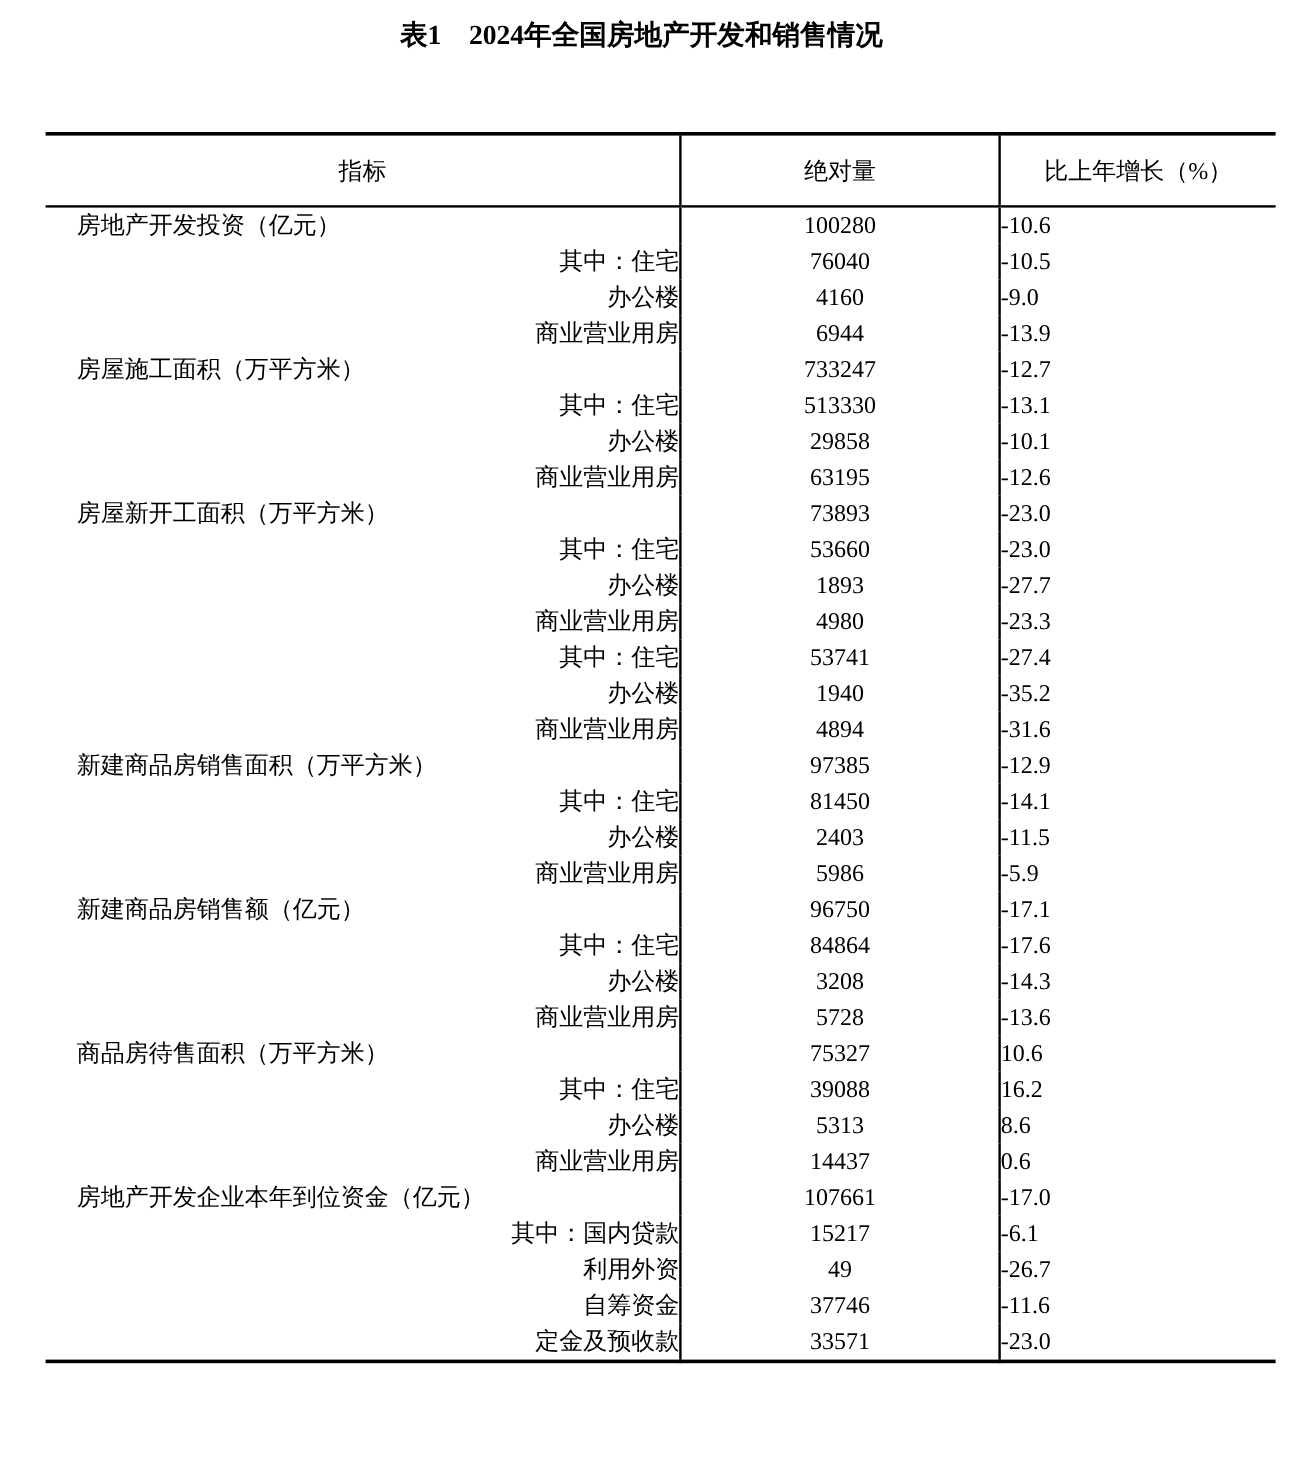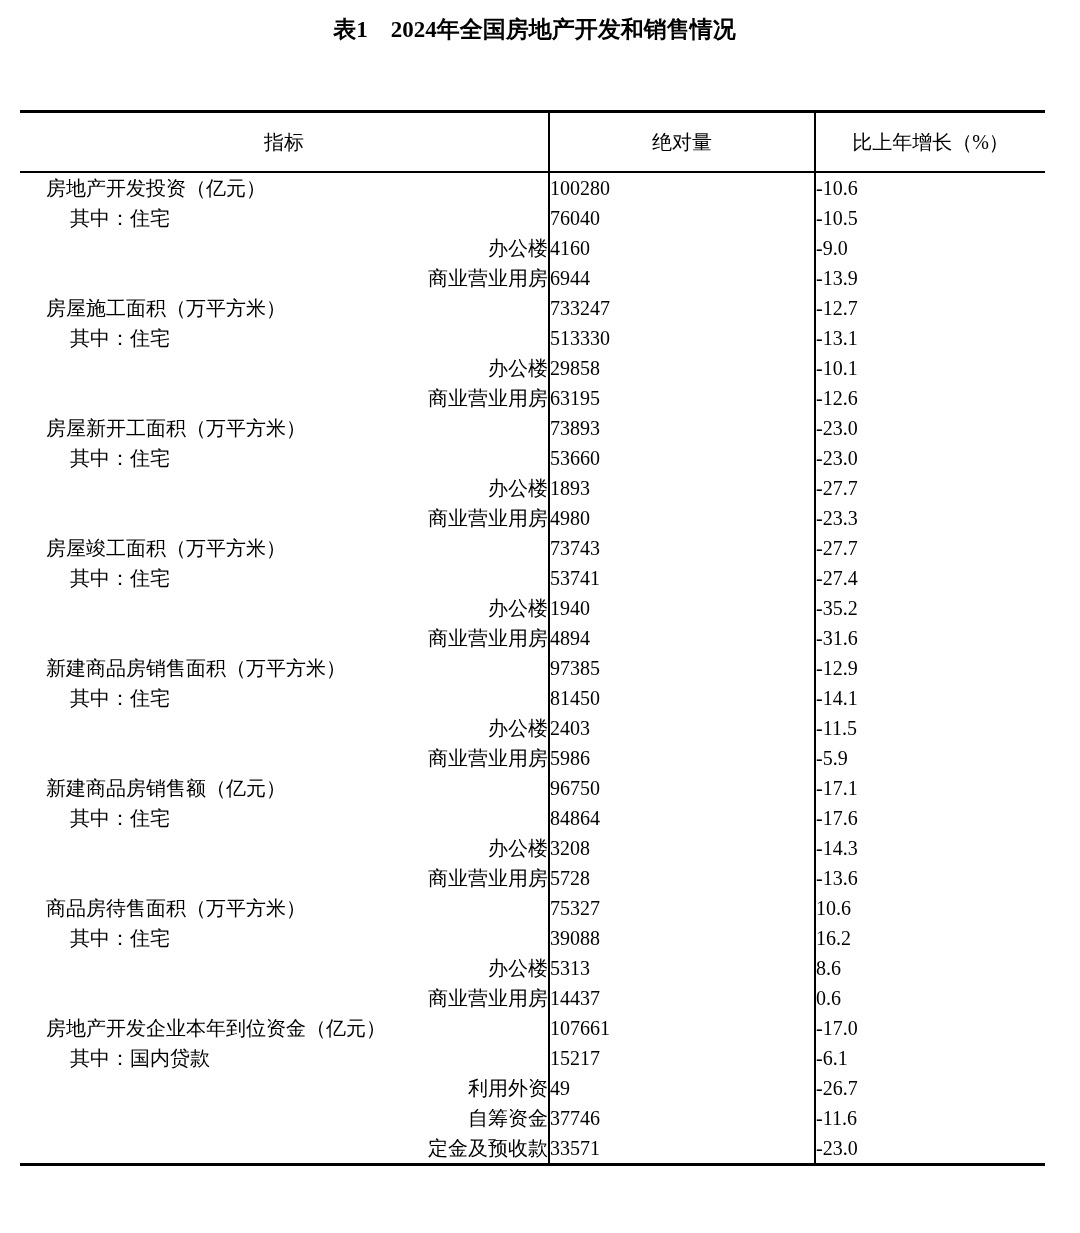--- a/index.html
+++ b/index.html
@@ -21,21 +21,21 @@
     left: 22px;
     width: 1025px;
     text-align: center;
     font-size: 23px;
     font-weight: bold;
     white-space: nowrap;
   }
   table.stat-table {
     position: absolute;
     top: 110px;
-    left: 20px;
+    left: 38px;
     width: 1025px;
     border-collapse: collapse;
     table-layout: fixed;
     border-top: 3px solid #000000;
     border-bottom: 3px solid #000000;
   }
   .stat-table col.c1 { width: 529px; }
   .stat-table col.c2 { width: 266px; }
   .stat-table col.c3 { width: 230px; }
   .stat-table thead th {
@@ -54,23 +54,23 @@
   .stat-table tbody td {
     height: 30px;
     line-height: 30px;
     font-size: 20px;
     padding: 0;
     white-space: nowrap;
     overflow: hidden;
     vertical-align: middle;
   }
   td.label.indent-0 { padding-left: 26px; }
-  td.label.indent-1 { padding-left: 50px; }
+  td.label.indent-1 { padding-left: 50px; text-align: right; }
   td.label.indent-2 { padding-left: 113px; text-align: right; }
-  td.value  { text-align: left; padding-right: 6px; }
+  td.value  { text-align: center; padding-right: 6px; }
   td.growth { padding-right: 9px; margin-left: 22px; }
 </style>
 </head>
 <body>
 
 <div class="doc-title">表1　2024年全国房地产开发和销售情况</div>
 
 <table class="stat-table">
   <colgroup>
     <col class="c1">
@@ -139,25 +139,20 @@
         <td class="label indent-2">办公楼</td>
         <td class="value sep">1893</td>
         <td class="growth sep">-27.7</td>
       </tr>
       <tr>
         <td class="label indent-2">商业营业用房</td>
         <td class="value sep">4980</td>
         <td class="growth sep">-23.3</td>
       </tr>
       <tr>
-        <td class="label indent-0">房屋竣工面积（万平方米）</td>
-        <td class="value sep">73743</td>
-        <td class="growth sep">-27.7</td>
-      </tr>
-      <tr>
         <td class="label indent-1">其中：住宅</td>
         <td class="value sep">53741</td>
         <td class="growth sep">-27.4</td>
       </tr>
       <tr>
         <td class="label indent-2">办公楼</td>
         <td class="value sep">1940</td>
         <td class="growth sep">-35.2</td>
       </tr>
       <tr>

